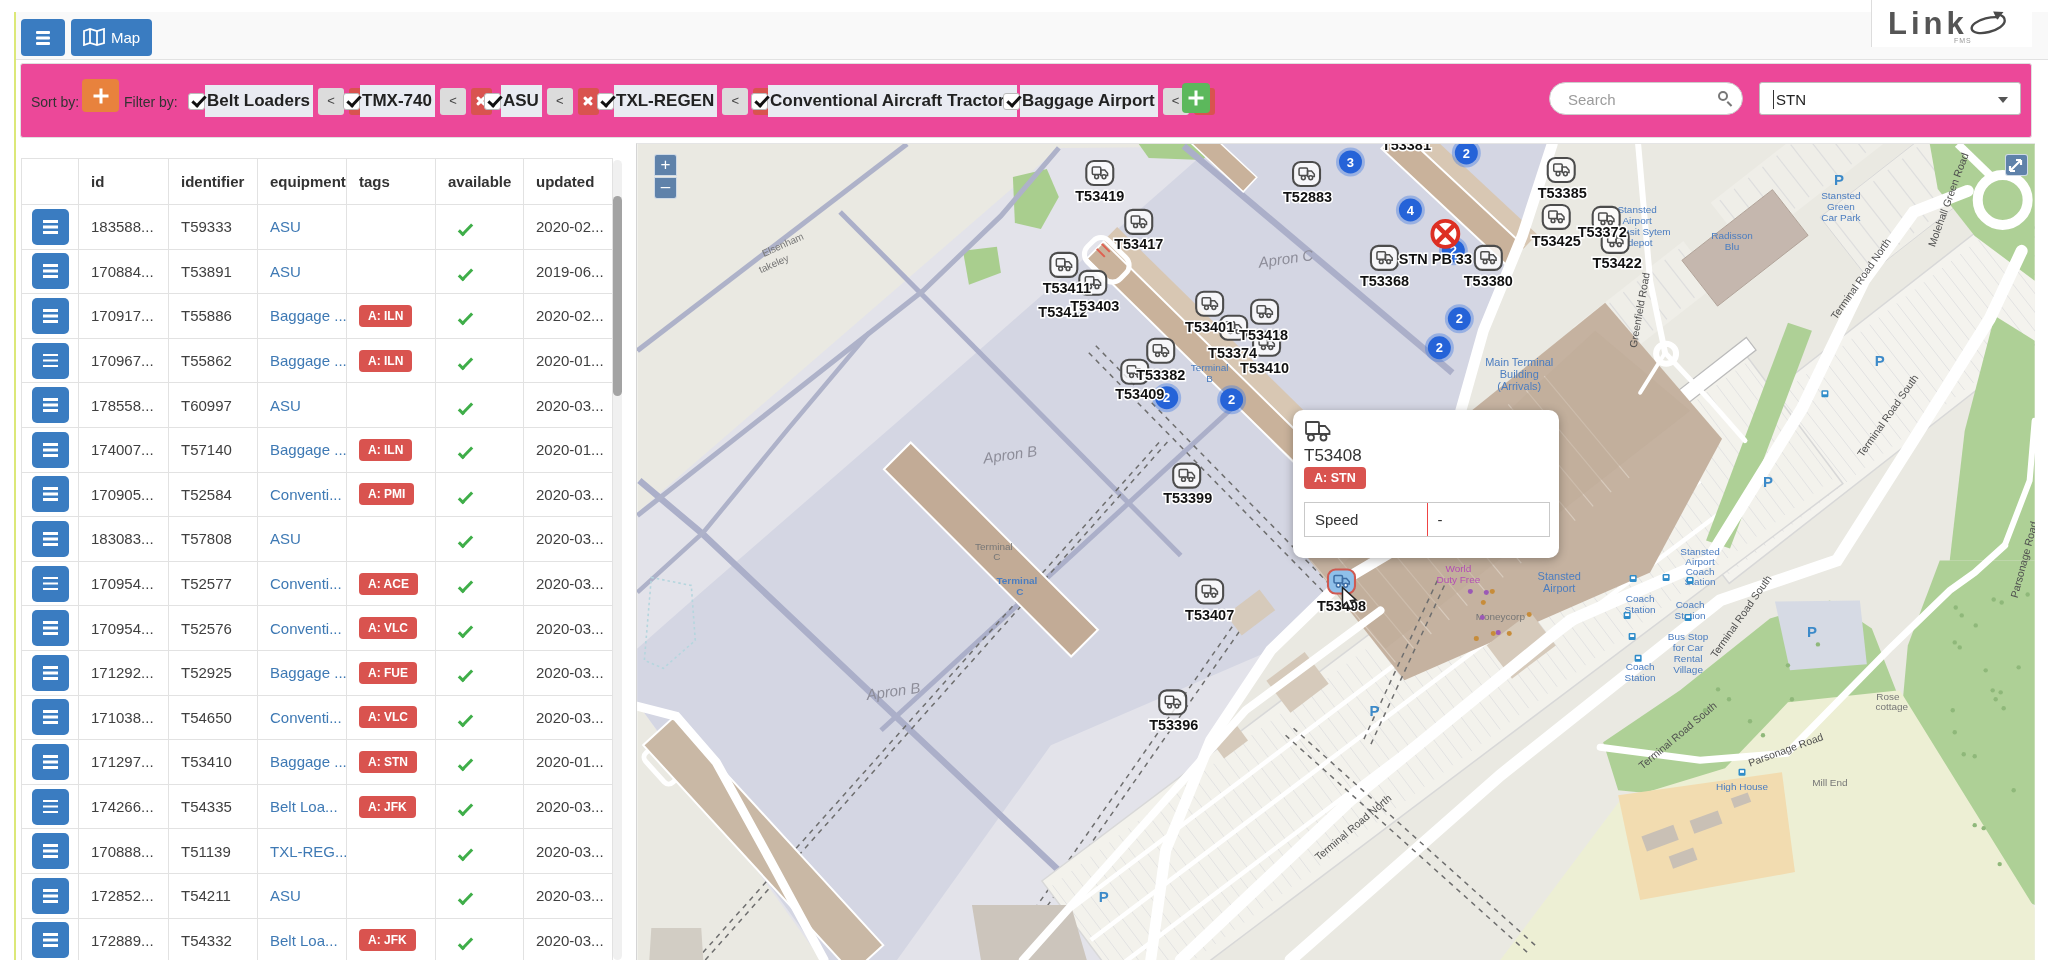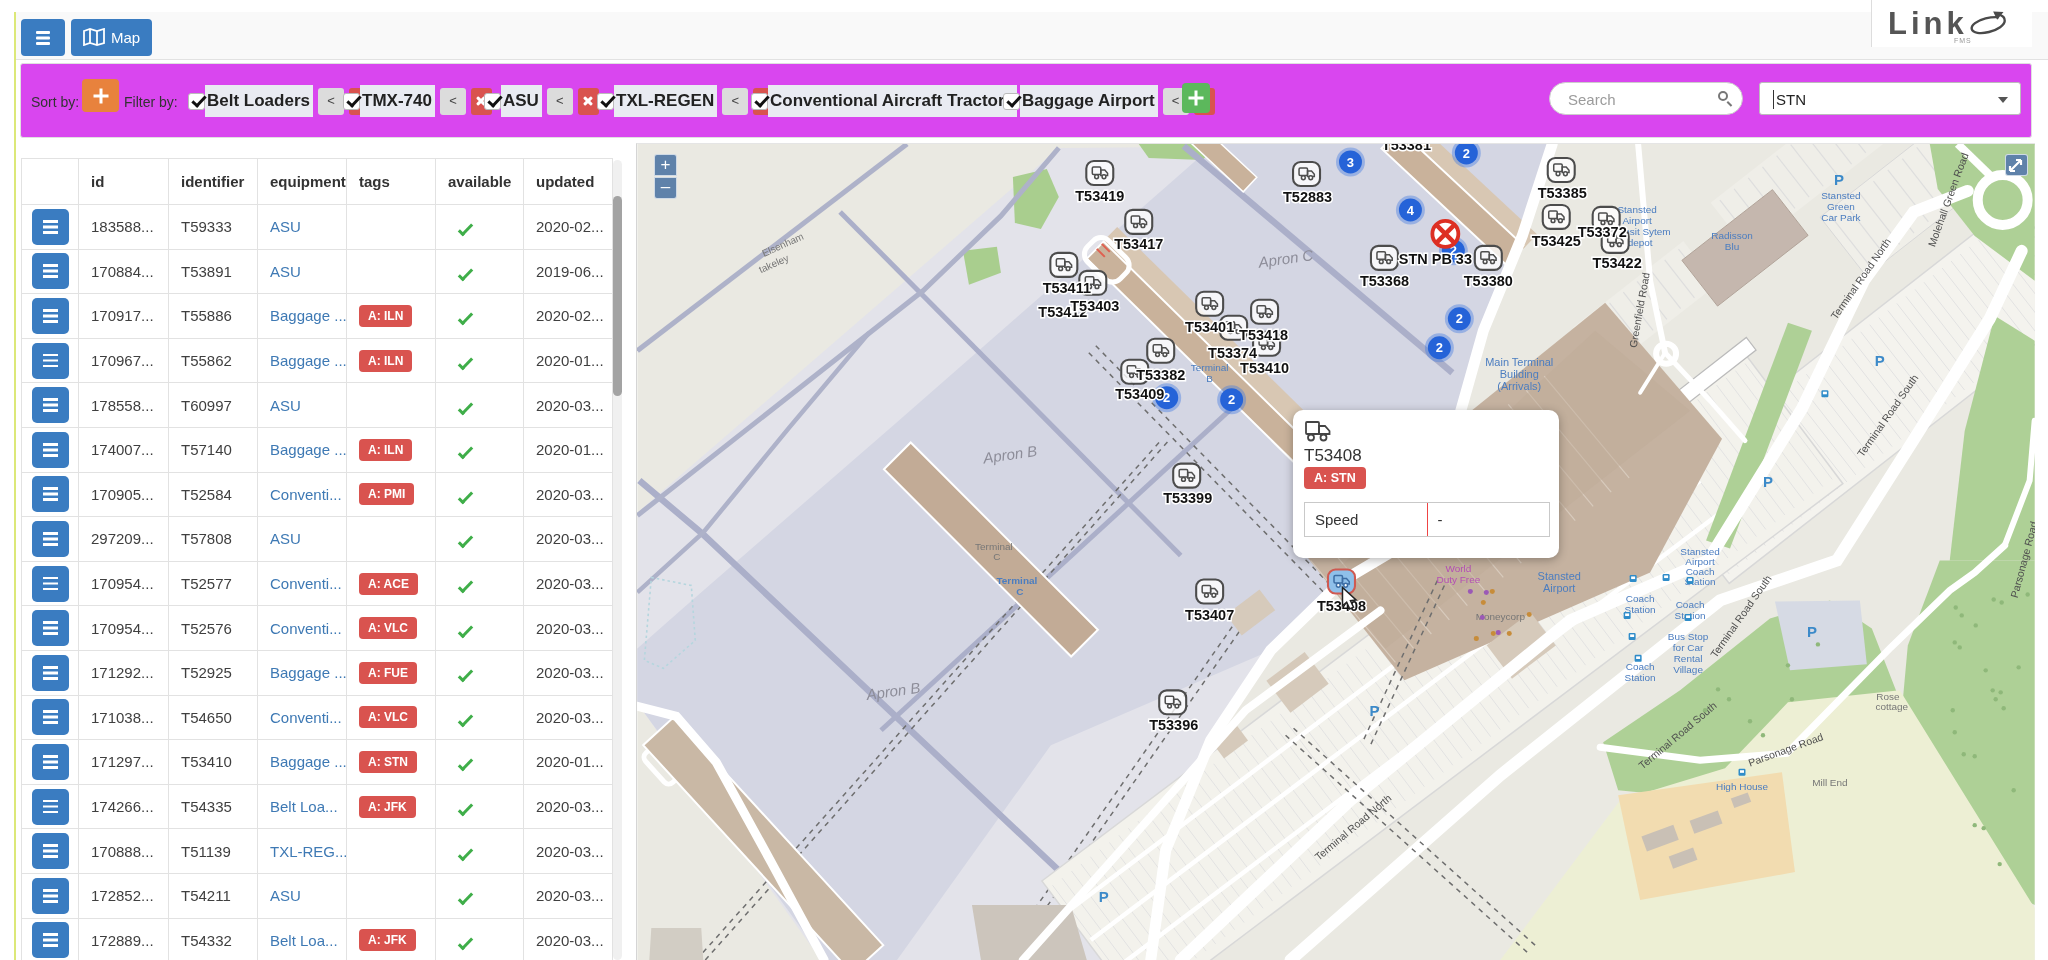--- a/index.html
+++ b/index.html
@@ -8,21 +8,21 @@
 #topbar{left:16px;top:12px;width:2032px;height:48px;background:#f9f9f9;border-bottom:1px solid #e2e2e2}
 .bluebtn{position:absolute;background:#3a7cc1;border-radius:4px;color:#fff}
 #hambtn{left:5px;top:7px;width:44px;height:37px}
 #hambtn i{position:absolute;left:15px;top:12px;width:14px;height:3px;background:#fff;border-radius:1px;box-shadow:0 5.5px 0 #fff,0 11px 0 #fff}
 #mapbtn{left:55px;top:7px;width:81px;height:37px;font-size:15px;font-weight:normal}
 #mapbtn span{position:absolute;left:40px;top:10px}
 #logo{left:1871px;top:0px;width:161px;height:47px;background:#fff;border-left:1px solid #ddd}
 #logo .lk{position:absolute;left:16px;top:6px;font-size:31px;font-weight:bold;color:#555;letter-spacing:4px}
 #logo .fms{position:absolute;left:82px;top:37px;font-size:7px;color:#999;letter-spacing:1px}
 
-#fbar{left:20px;top:63px;width:2012px;height:75px;background:#d946ef;border:1px solid #e0e0e0;border-radius:3px}
+#fbar{left:20px;top:63px;width:2012px;height:75px;background:#ec4899;border:1px solid #e0e0e0;border-radius:3px}
 #fbar .lab{position:absolute;top:30px;font-size:14px;color:#333}
 .obtn{position:absolute;left:61px;top:15px;width:37px;height:33px;background:#e8823d;border-radius:4px}
 .plus{position:absolute;left:50%;top:50%;width:15px;height:3px;background:#fff;transform:translate(-50%,-50%)}
 .plus2{position:absolute;left:50%;top:50%;width:3px;height:15px;background:#fff;transform:translate(-50%,-50%)}
 .chip{position:absolute;top:23px;height:28px;display:inline-flex;align-items:center}
 .cbx{width:17px;height:17px;background:#fff;border:1px solid #bbb;border-radius:3px;position:relative;flex:none}
 .cbx:after{content:"";position:absolute;left:3px;top:2px;width:11px;height:5px;border-left:3px solid #111;border-bottom:3px solid #111;transform:rotate(-47deg)}
 .clab{font-size:17px;font-weight:bold;color:#222;background:#e9ebf2;padding:6px 3px 6px 2px;white-space:nowrap}
 .ltb{margin-left:5px;width:26px;height:27px;background:#dcdcdc;border-radius:3px;color:#444;font-size:13px;text-align:center;line-height:26px;flex:none}
 .xbtn{margin-left:5px;width:21px;height:27px;background:#d9534f;border-radius:3px;position:relative;flex:none}
@@ -247,21 +247,21 @@
             <td>T52584</td>
             <td class="eq">Conventi...</td>
             <td><span class="tag">A: PMI</span></td>
             <td><span class="ck"></span></td>
             <td>2020-03...</td>
           </tr>
           <tr>
             <td class="c1">
               <div class="hb"></div>
             </td>
-            <td>297209...</td>
+            <td>183083...</td>
             <td>T57808</td>
             <td class="eq">ASU</td>
             <td></td>
             <td><span class="ck"></span></td>
             <td>2020-03...</td>
           </tr>
           <tr>
             <td class="c1">
               <div class="hb"></div>
             </td>

